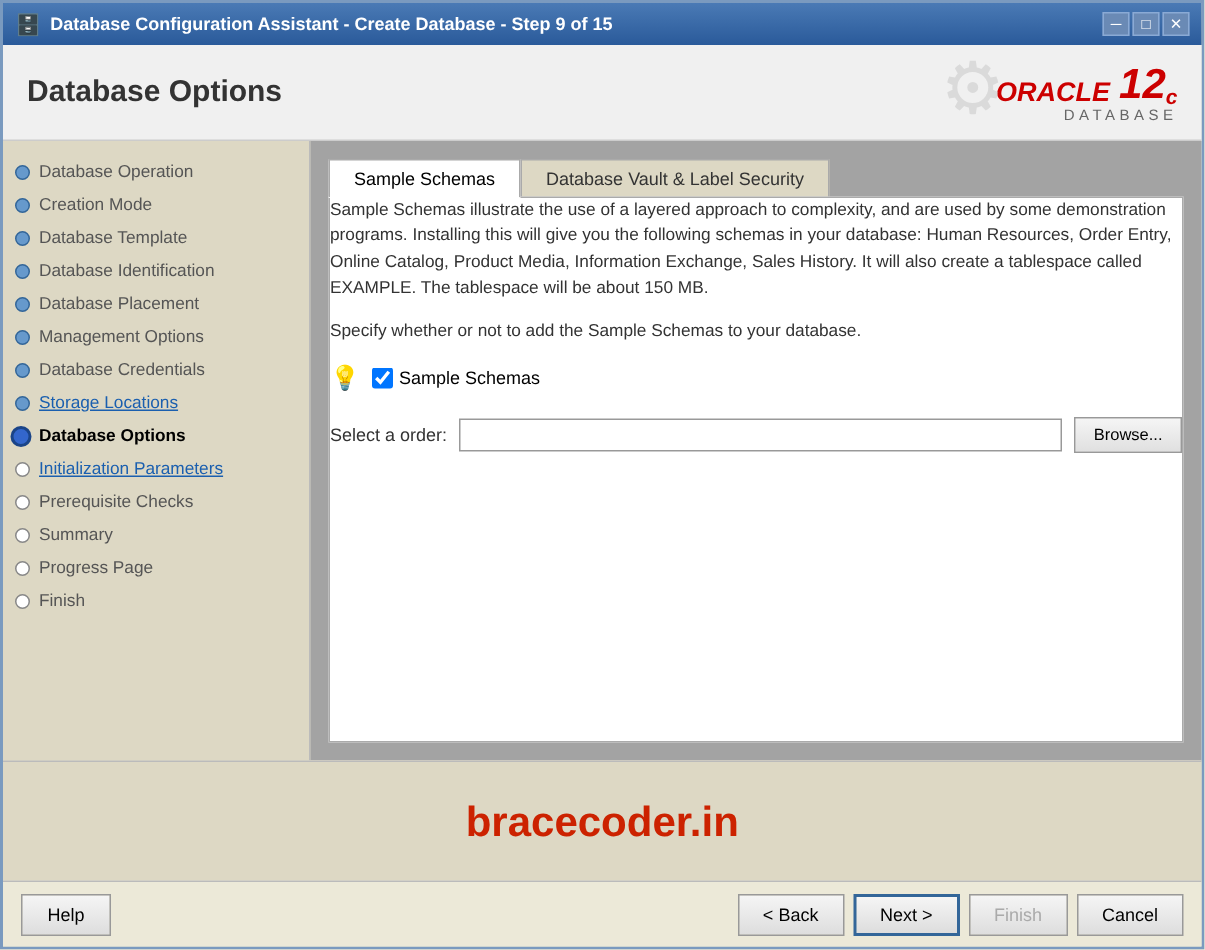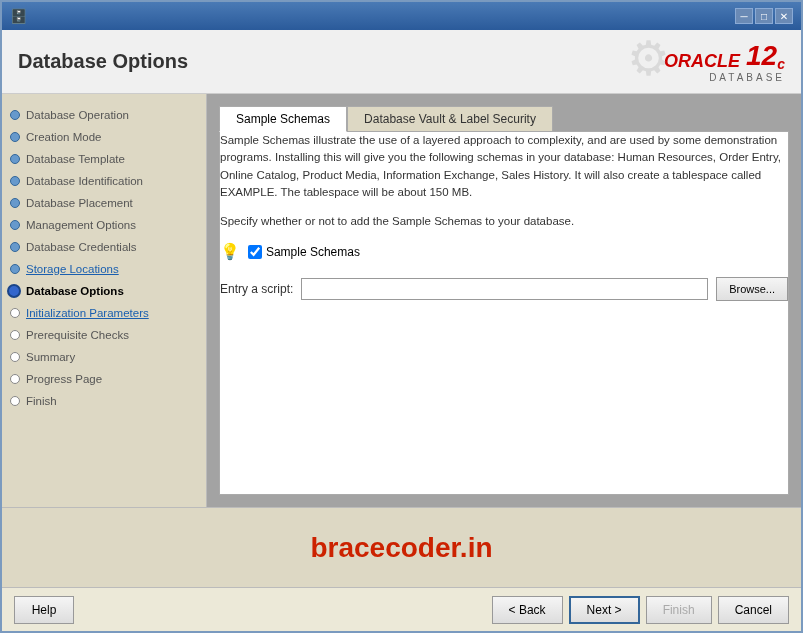--- a/index.html
+++ b/index.html
@@ -291,20 +291,21 @@
     }
   </style>
 </head>
 <body>
 
 <div class="window">
 
   <div class="title-bar">
     <div class="title-bar-left">
       <span style="font-size:14px;">🗄️</span>
+      <span class="title-text">Database Configuration Assistant - Create Database - Step 9 of 15</span>
     </div>
     <div class="title-controls">
       <div class="title-btn">─</div>
       <div class="title-btn">□</div>
       <div class="title-btn">✕</div>
     </div>
   </div>
 
   <div class="header-area">
     <div class="header-title">Database Options</div>
@@ -397,21 +398,21 @@
         <div class="sample-schemas-row">
           <span class="info-icon">💡</span>
           <label class="checkbox-label">
             <input type="checkbox" checked="" style="">
             <span>Sample Schemas</span>
           </label>
         </div>
 
         <div class="script-section">
           <div class="script-row">
-            <span class="script-label">Entry a script:</span>
+            <span class="script-label">Select a order:</span>
             <input type="text" class="script-input" style="">
             <button class="browse-btn">Browse...</button>
           </div>
         </div>
       </div>
     </div>
   </div>
 
   <div class="bottom-area">
     <span class="watermark">bracecoder.in</span>

